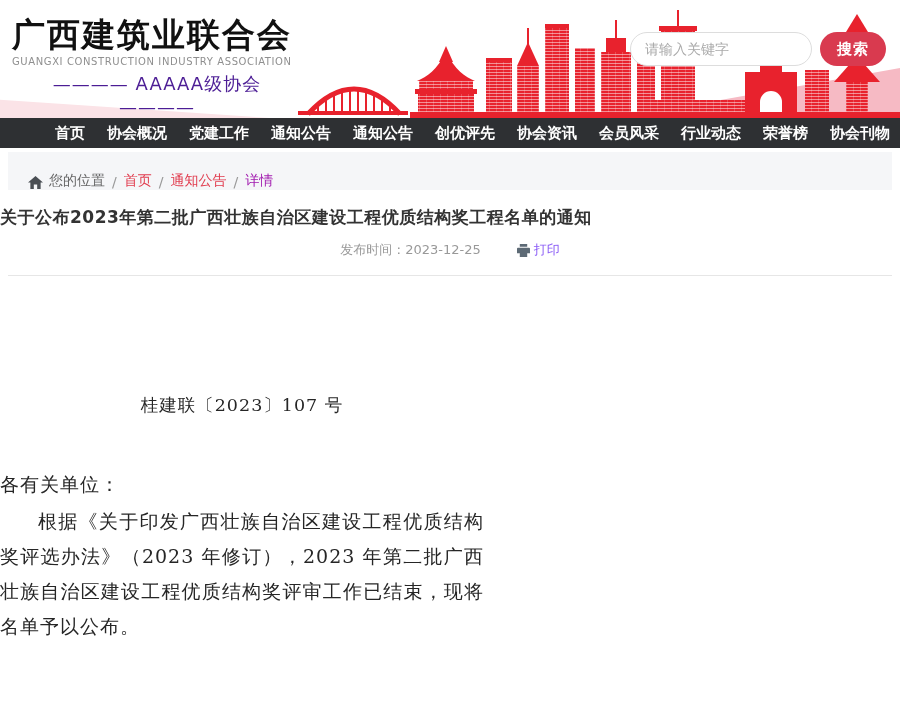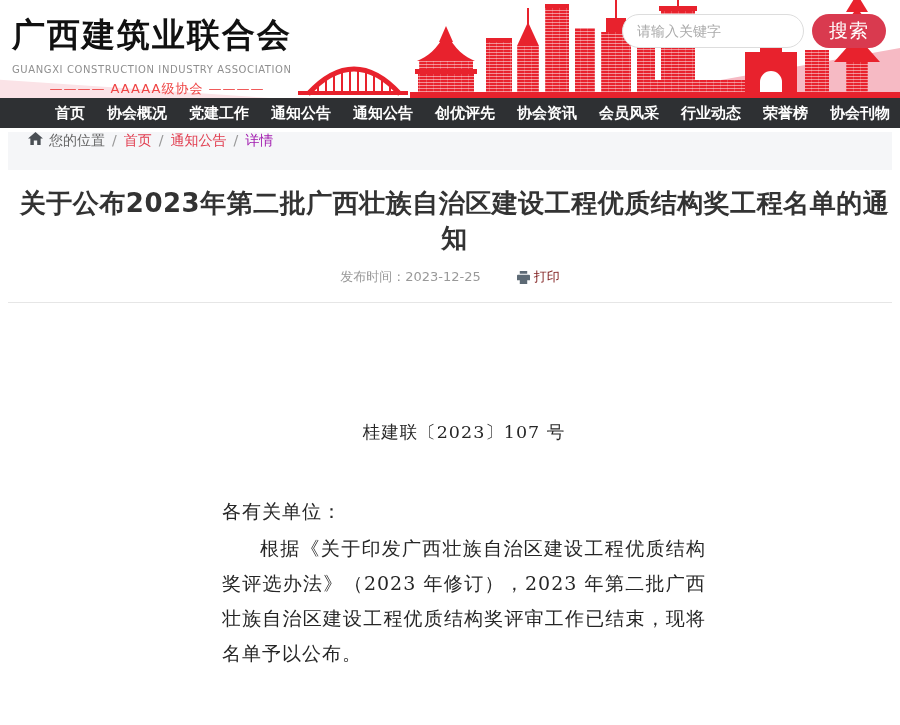--- a/index.html
+++ b/index.html
@@ -1,53 +1,53 @@
 <!DOCTYPE html>
 <html><head>
 <meta charset="utf-8">
 <style>
   * { margin:0; padding:0; box-sizing:border-box; }
   html,body { width:900px; height:725px; background:#fff; overflow:hidden;
     font-family:"DejaVu Sans","Liberation Sans",sans-serif; }
 
   
-  .header { position:relative; width:900px; height:98px; background:#fff; overflow:hidden; }
+  .header { position:relative; width:900px; height:118px; background:#fff; overflow:hidden; }
   .wedge-left { position:absolute; left:0; bottom:0; width:270px; height:28px;
     background:#fbe3e7; clip-path:polygon(0 35%, 100% 100%, 0 100%); }
   .logo { position:absolute; left:12px; top:16px; width:300px; cursor:pointer; }
   .logo-cn { font-size:33px; font-weight:bold; color:#111; letter-spacing:2px; line-height:1.15; }
-  .logo-en { font-size:10px; color:#8f8f8f; letter-spacing:0.6px; margin-top:10px; white-space:nowrap; }
-  .logo-level { font-size:13px; color:#ef4444; letter-spacing:1px; margin-top:5px; text-align:center; width:290px; }
-  .search-wrap { position:absolute; top:14px; right:14px; display:flex; align-items:center; gap:8px; }
+  .logo-en { font-size:10px; color:#8f8f8f; letter-spacing:0.6px; margin-top:2px; white-space:nowrap; }
+  .logo-level { font-size:18px; color:#4c1d95; letter-spacing:1px; margin-top:5px; text-align:center; width:290px; }
+  .search-wrap { position:absolute; top:32px; right:14px; display:flex; align-items:center; gap:8px; }
   .search-input { width:182px; height:34px; border:1px solid #ddd; border-radius:17px;
     padding:0 14px; font-size:14px; color:#333; outline:none; background:#fff; }
   .search-input::placeholder { color:#aaa; }
   .search-btn { height:34px; padding:0 17px; border:none; border-radius:17px;
-    background:#d93a4f; color:#fff; font-size:19px; cursor:pointer; letter-spacing:1px; }
+    background:#d93a4f; color:#fff; font-size:15px; cursor:pointer; letter-spacing:1px;font-weight:bold; }
   .skyline { position:absolute; right:0; bottom:0; }
 
   
   .nav { width:900px; height:30px; background:#2e3033; display:flex; align-items:center; padding-left:44px; }
   .nav a { color:#fff; font-size:15px; font-weight:600; text-decoration:none; padding:0 11px; line-height:30px; white-space:nowrap; }
 
   
-  .crumbbar { margin:4px 8px 0; height:38px; background:#f5f6f8; display:flex; align-items:flex-start; padding-left:20px; font-size:14px; color:#666; }
+  .crumbbar { margin:4px 8px 0; height:38px; background:#f5f6f8; display:flex; align-items:flex-end; padding-left:20px; font-size:14px; color:#666; }
   .crumbbar .sep { color:#999; margin:0 7px; }
   .crumb-red { color:#e13c4e; text-decoration:none; }
   .crumb-plain { color:#a21caf; }
   .home-ic { margin-right:6px; display:inline-flex; }
 
   
   .article-head { padding-top:16px; }
-  .art-title { text-align:center; font-size:26px; font-weight:bold; color:#333; letter-spacing:0.5px;margin-left:9px; }
+  .art-title { text-align:left; font-size:17px; font-weight:bold; color:#333; letter-spacing:0.5px; }
   .art-meta { margin-top:12px; text-align:center; font-size:13px; color:#999; display:flex; justify-content:center; align-items:center; gap:36px; }
-  .print-btn { display:inline-flex; align-items:center; gap:4px; color:#7f1d1d; cursor:pointer; background:none; border:none; font-size:13px; }
+  .print-btn { display:inline-flex; align-items:center; gap:4px; color:#8b5cf6; cursor:pointer; background:none; border:none; font-size:13px; }
   .divider { border:none; border-top:1px solid #e6e6e6; margin:16px 8px 0; }
 
-  .doc-body { width:484px; margin-left:222px;
+  .doc-body { width:484px; 
     font-family:"DejaVu Serif","Liberation Serif",serif;
     font-size:19px; color:#262626; letter-spacing:1px; line-height:35px; }
   .doc-num { margin-top:112px; text-align:center; font-size:17.5px; }
   .salutation { margin-top:44px; }
   .para { text-indent:2em; text-align:justify; margin-top:2px; }
   .attachment { text-indent:2em; margin-top:4px; }
 </style>
 </head>
 <body>
 

